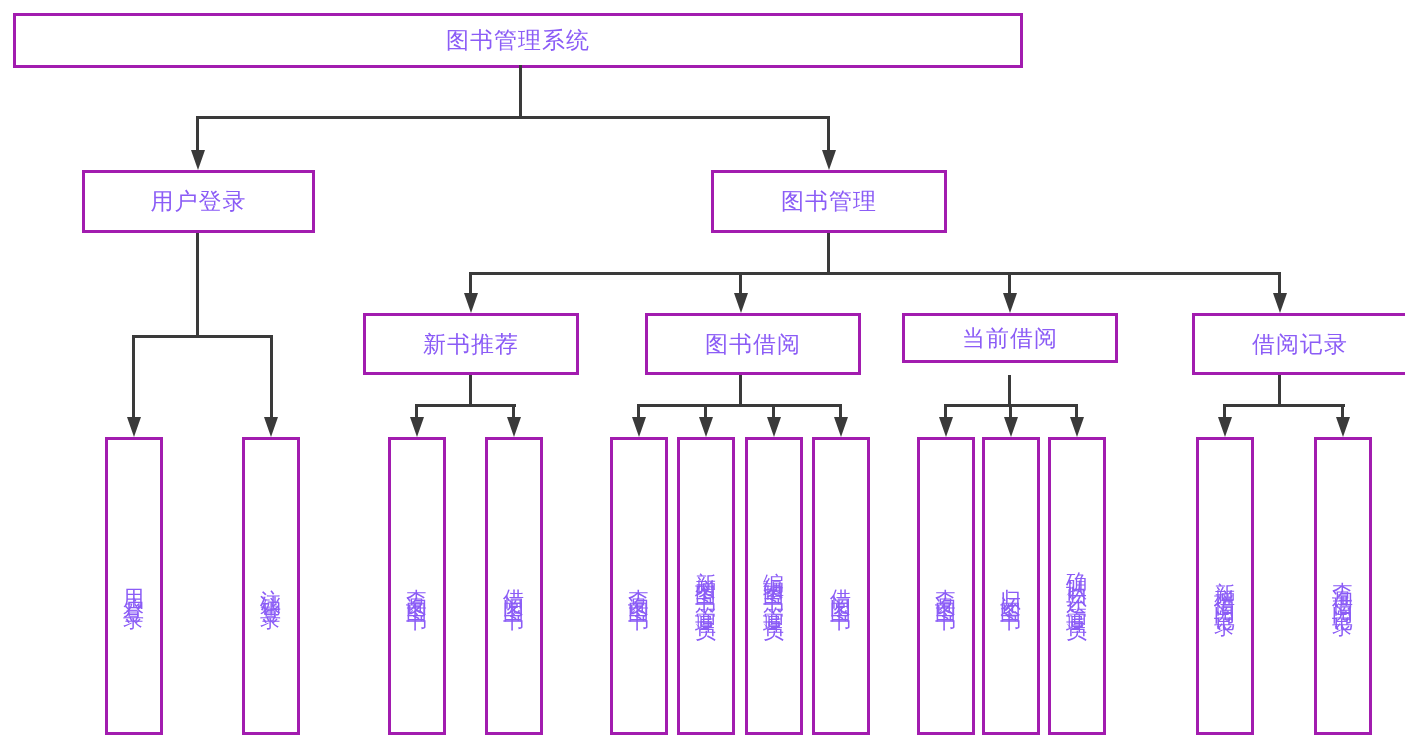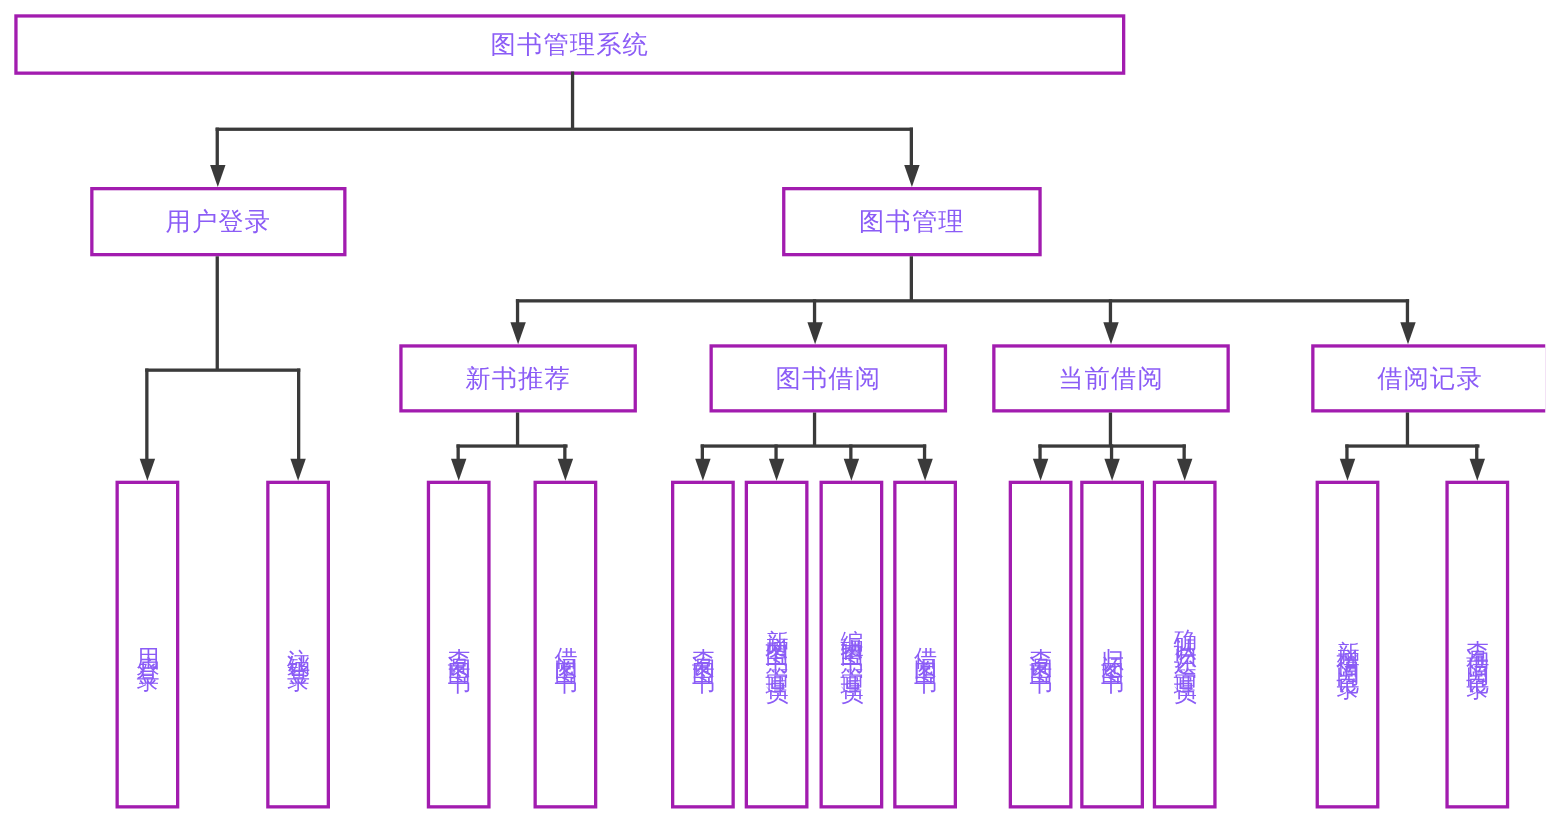--- a/index.html
+++ b/index.html
@@ -28,21 +28,21 @@
     position:absolute;left:1186px;top:714px;z-index:5;
     font-size:19px;color:#a2a2a2;letter-spacing:1px;text-shadow:0 0 3px #ffffff;
   }
 
   
   #n-root{left:13px;top:13px;width:1010px;height:55px;}
   #n-user-login{left:82px;top:170px;width:233px;height:63px;}
   #n-book-mgmt{left:711px;top:170px;width:236px;height:63px;}
   #n-new-book-rec{left:363px;top:313px;width:216px;height:62px;}
   #n-book-borrow{left:633px;top:313px;width:216px;height:62px;margin-left:12px;}
-  #n-current-borrow{left:902px;top:313px;width:216px;height:62px;}
+  #n-current-borrow{left:902px;top:313px;width:216px;height:50px;}
   #n-borrow-records{left:1172px;top:313px;width:216px;height:62px;margin-left:20px;}
 
   
   #lf1{left:105px;} #lf2{left:242px;}
   #lf3{left:388px;} #lf4{left:485px;}
   #lf5{left:610px;} #lf6{left:677px;} #lf7{left:745px;} #lf8{left:812px;}
   #lf9{left:917px;} #lf10{left:982px;} #lf11{left:1048px;}
   #lf12{left:1196px;} #lf13{left:1314px;}
 </style>
 </head>

